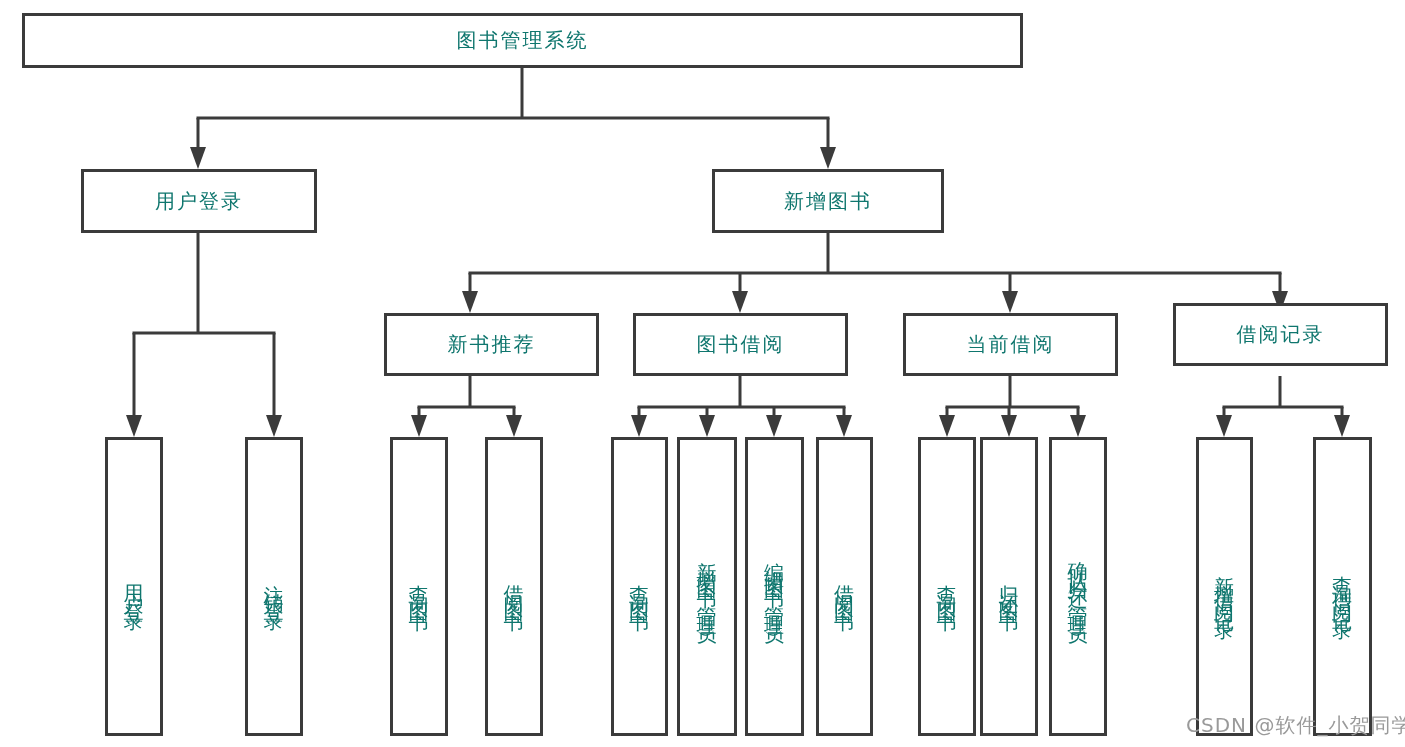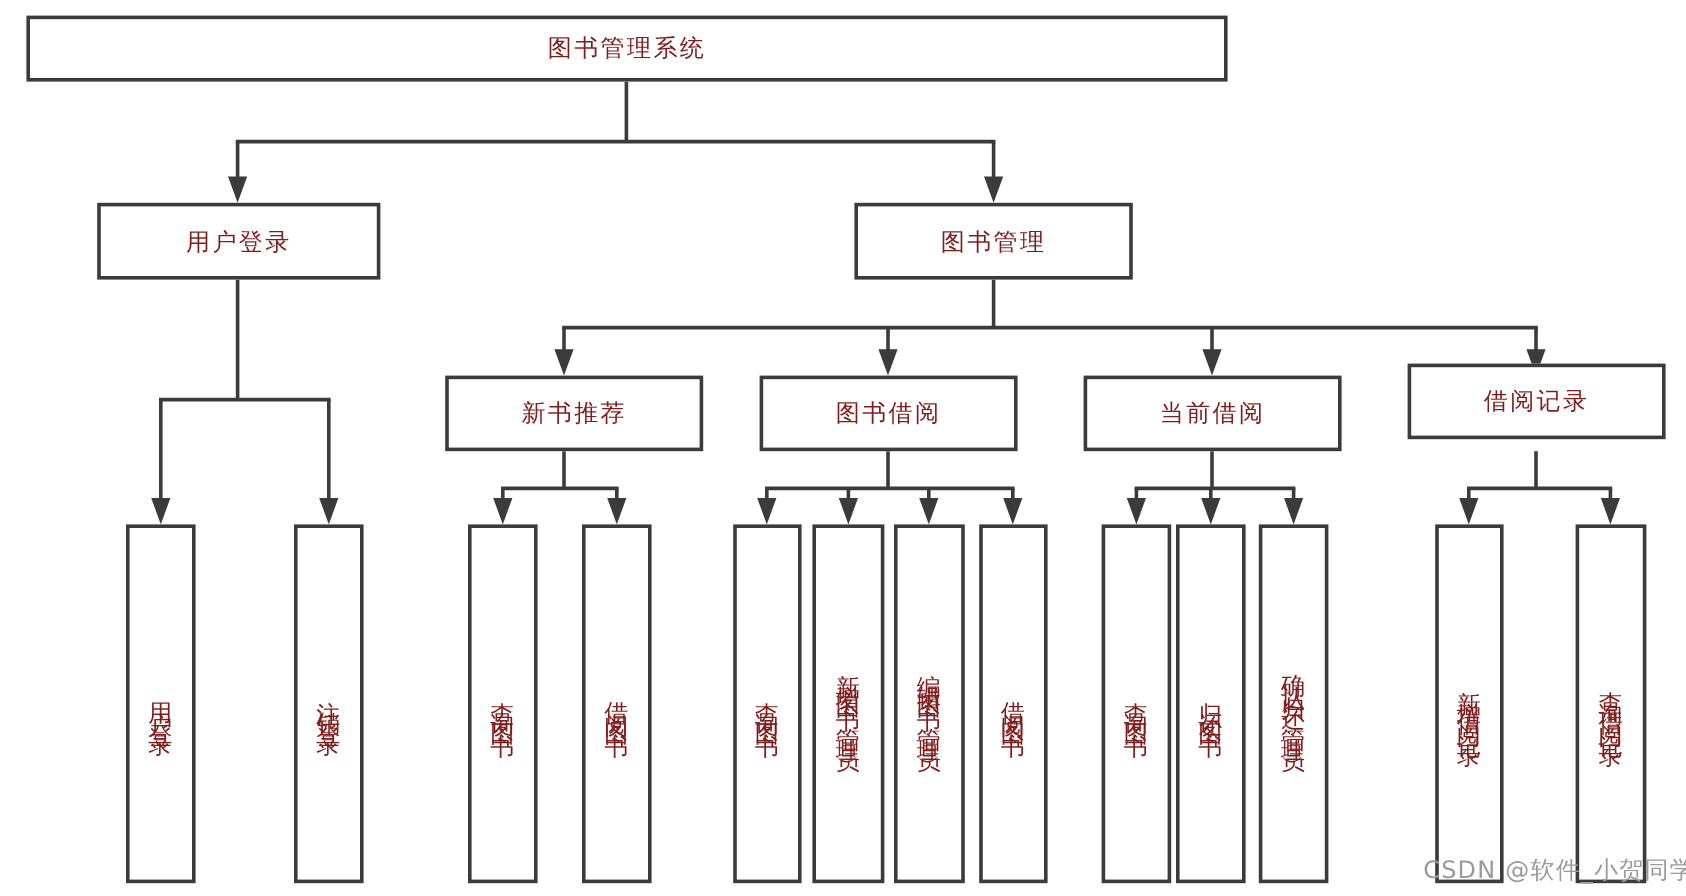--- a/index.html
+++ b/index.html
@@ -22,21 +22,21 @@
   #edges line { stroke: #3b3b3b; stroke-width: 3; }
   #edges polygon { fill: #3b3b3b; }
   .box {
     position: absolute;
     box-sizing: border-box;
     border: 3px solid #3b3b3b;
     background: #ffffff;
     display: flex;
     align-items: center;
     justify-content: center;
-    color: #7f1d1d;
+    color: #0f766e;
   }
   .h-box .label {
     font-size: 20px;
     letter-spacing: 2px;
     white-space: nowrap;
   }
   .v-box .label {
     display: block;
     writing-mode: vertical-rl;
     text-orientation: mixed;
@@ -138,24 +138,24 @@
   </svg>
 
   <div class="box h-box" style="left:22px; top:13px; width:1001px; height:55px;">
     <span class="label">图书管理系统</span>
   </div>
 
   <div class="box h-box" style="left:81px; top:169px; width:236px; height:64px;">
     <span class="label">用户登录</span>
   </div>
   <div class="box h-box" style="left:712px; top:169px; width:232px; height:64px;">
-    <span class="label">图书管理</span>
-  </div>
-
-  <div class="box h-box" style="left:371px; top:313px; width:215px; height:63px;">
+    <span class="label">新增图书</span>
+  </div>
+
+  <div class="box h-box" style="left:384px; top:313px; width:215px; height:63px;">
     <span class="label">新书推荐</span>
   </div>
   <div class="box h-box" style="left:903px; top:313px; width:215px; height:63px;">
     <span class="label">当前借阅</span>
   </div>
   <div class="box h-box" style="left:633px; top:313px; width:215px; height:63px;">
     <span class="label">图书借阅</span>
   </div>
   <div class="box h-box" style="left:1173px; top:303px; width:215px; height:63px;">
     <span class="label">借阅记录</span>

